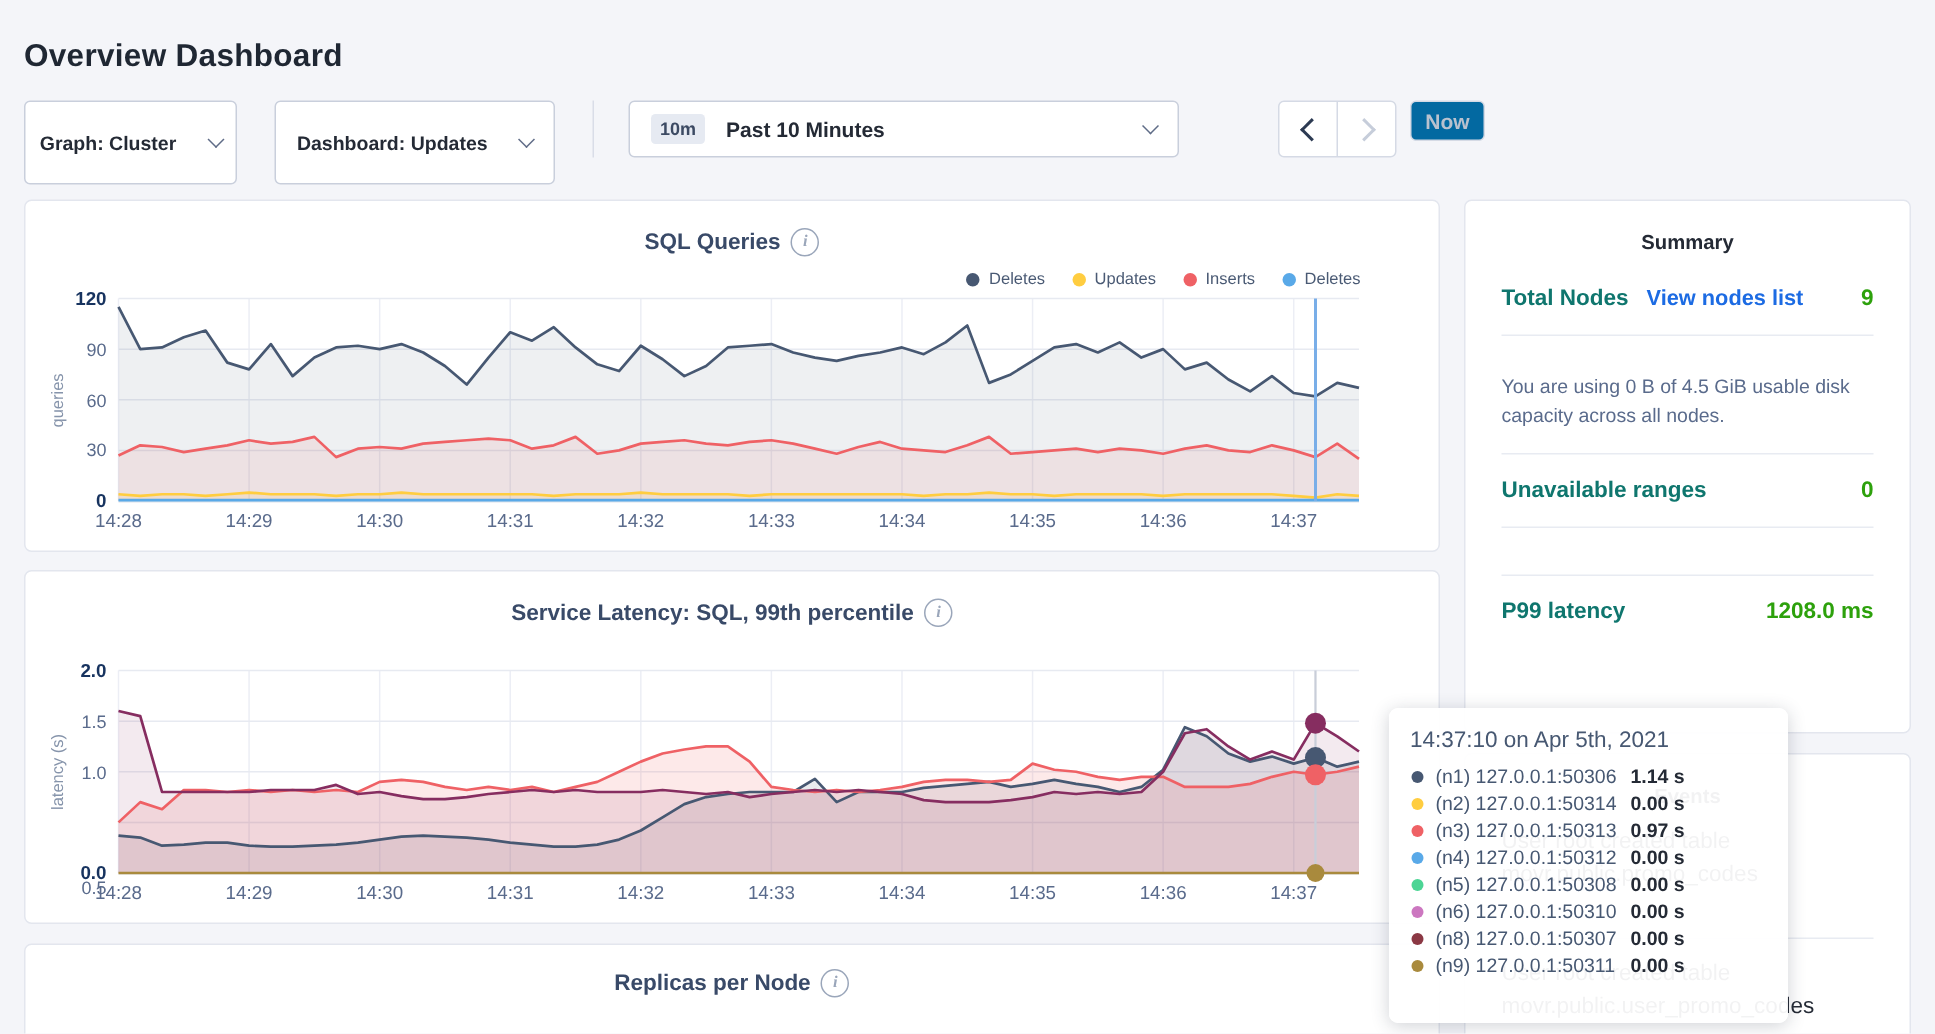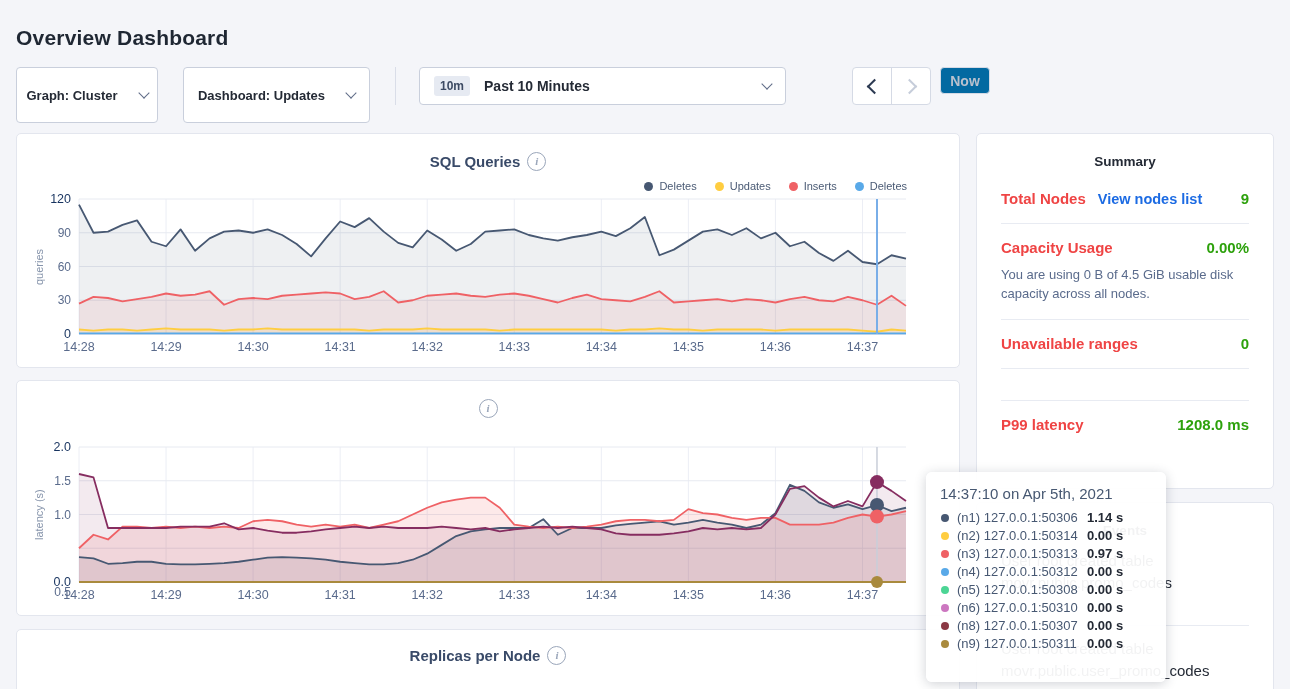--- a/index.html
+++ b/index.html
@@ -36,35 +36,35 @@
         line-height:1;display:flex;align-items:center;justify-content:center;
         font-family:"Liberation Serif",serif;font-style:italic;cursor:pointer;flex:0 0 auto}
   .legend{position:absolute;top:46px;right:52px;display:flex;gap:18px;align-items:center}
   .li{display:flex;align-items:center;gap:6px;font-size:11px;color:#4a5a74;cursor:pointer}
   .dot{width:9px;height:9px;border-radius:50%;background:#888;flex:0 0 auto}
   .ylab{position:absolute;writing-mode:vertical-rl;transform:rotate(180deg);font-size:11px;color:#8694ab;
         display:flex;align-items:center;justify-content:center}
   .chart-area{position:absolute;border-bottom:1px solid #dde2eb}
   .chart-area svg{position:absolute;left:0;top:0;overflow:visible}
   .ytick{position:absolute;left:-50px;width:42px;text-align:right;font-size:12px;color:#5a6b8c}
-  .ytick.bold{font-weight:400;color:#17335f;font-size:12.5px}
+  .ytick.bold{font-weight:700;color:#17335f;font-size:12.5px}
   .xtick{position:absolute;top:141px;width:60px;text-align:center;font-size:12.5px;color:#5a6b8c}
   
   .side-title{margin:20px 0 6px;text-align:center;font-size:13.5px;font-weight:700;color:#242a35}
   .sec{margin:0 24px;padding:15px 0 16px;border-bottom:1px solid #e8ebf2}
   .sec.last{border-bottom:none}
   .sec-head{display:flex;align-items:baseline}
-  .sec-label{font-weight:700;font-size:15px;color:#ef4444}
+  .sec-label{font-weight:700;font-size:15px;color:#0f766e}
   .sec-link{font-weight:700;font-size:14.5px;color:#1c6be3;margin-left:12px;cursor:pointer}
   .sec-val{margin-left:auto;font-weight:700;font-size:15px;color:#2da10c}
   .sec-desc{margin-top:9px;font-size:13px;line-height:19px;color:#5a6b8c}
   .event{margin:0 24px;padding:12px 0 31px;border-bottom:1px solid #e8ebf2;font-size:15px;line-height:22px;color:#242a35}
   .event:last-child{border-bottom:none}
   
-  .tooltip{position:absolute;left:926px;top:472px;width:240px;height:210px;box-sizing:border-box;
+  .tooltip{position:absolute;left:926px;top:472px;width:266px;height:210px;box-sizing:border-box;
            background:rgba(255,255,255,.94);border-radius:6px;box-shadow:0 2px 12px rgba(40,50,70,.22);
            z-index:40;padding:13px 0 0}
   .tt-head{margin:0 14px 7px;font-size:15px;color:#475872}
   .tt-row{position:relative;height:18px;margin:0 14px;font-size:13px;color:#475872}
   .tt-row .dot{position:absolute;left:1px;top:5px;width:8px;height:8px}
   .tt-row .lbl{position:absolute;left:17px;top:0;line-height:18px;white-space:nowrap}
   .tt-row .val{position:absolute;left:147px;top:0;line-height:18px;font-weight:700;color:#242a35;white-space:nowrap}
 </style>
 </head>
 <body>
@@ -160,20 +160,21 @@
       <div class="ytick bold" style="top: 128px;">0</div>
       <div class="ytick" style="top: 94.25px;">30</div>
       <div class="ytick" style="top: 60.5px;">60</div>
       <div class="ytick" style="top: 26.75px;">90</div>
       <div class="ytick bold" style="top: -7px;">120</div>
     </div>
 </div>
 
 <div class="card" style="left:16px;top:380px;width:944px;height:236px">
   <div class="chart-title">
+    <span>Service Latency: SQL, 99th percentile</span>
     <span class="info">i</span>
   </div>
   <div class="ylab" style="left:16px;top:66px;height:135px">latency (s)</div>
   <div class="chart-area" style="left:62px;top:66px;width:827px;height:135px">
       <svg width="827" height="135">
         <line x1="0" y1="0" x2="0" y2="135" stroke="#eceef5" stroke-width="1"></line>
         <line x1="87.05263157894737" y1="0" x2="87.05263157894737" y2="135" stroke="#eceef5" stroke-width="1"></line>
         <line x1="174.10526315789474" y1="0" x2="174.10526315789474" y2="135" stroke="#eceef5" stroke-width="1"></line>
         <line x1="261.1578947368421" y1="0" x2="261.1578947368421" y2="135" stroke="#eceef5" stroke-width="1"></line>
         <line x1="348.2105263157895" y1="0" x2="348.2105263157895" y2="135" stroke="#eceef5" stroke-width="1"></line>
@@ -227,24 +228,20 @@
 <div class="card" style="left:976px;top:133px;width:298px;height:356px">
   <div class="side-title">Summary</div>
   <div class="sec">
     <div class="sec-head">
       <span class="sec-label">Total Nodes</span>
       <span class="sec-link">View nodes list</span>
       <span class="sec-val">9</span>
     </div>
   </div>
   <div class="sec">
-    <div class="sec-head">
-      <span class="sec-label">Capacity Usage</span>
-      <span class="sec-val">0.00%</span>
-    </div>
     <div class="sec-desc">You are using 0 B of 4.5 GiB usable disk capacity across all nodes.</div>
   </div>
   <div class="sec">
     <div class="sec-head">
       <span class="sec-label">Unavailable ranges</span>
       <span class="sec-val">0</span>
     </div>
   </div>
   <div class="sec">
   </div>

